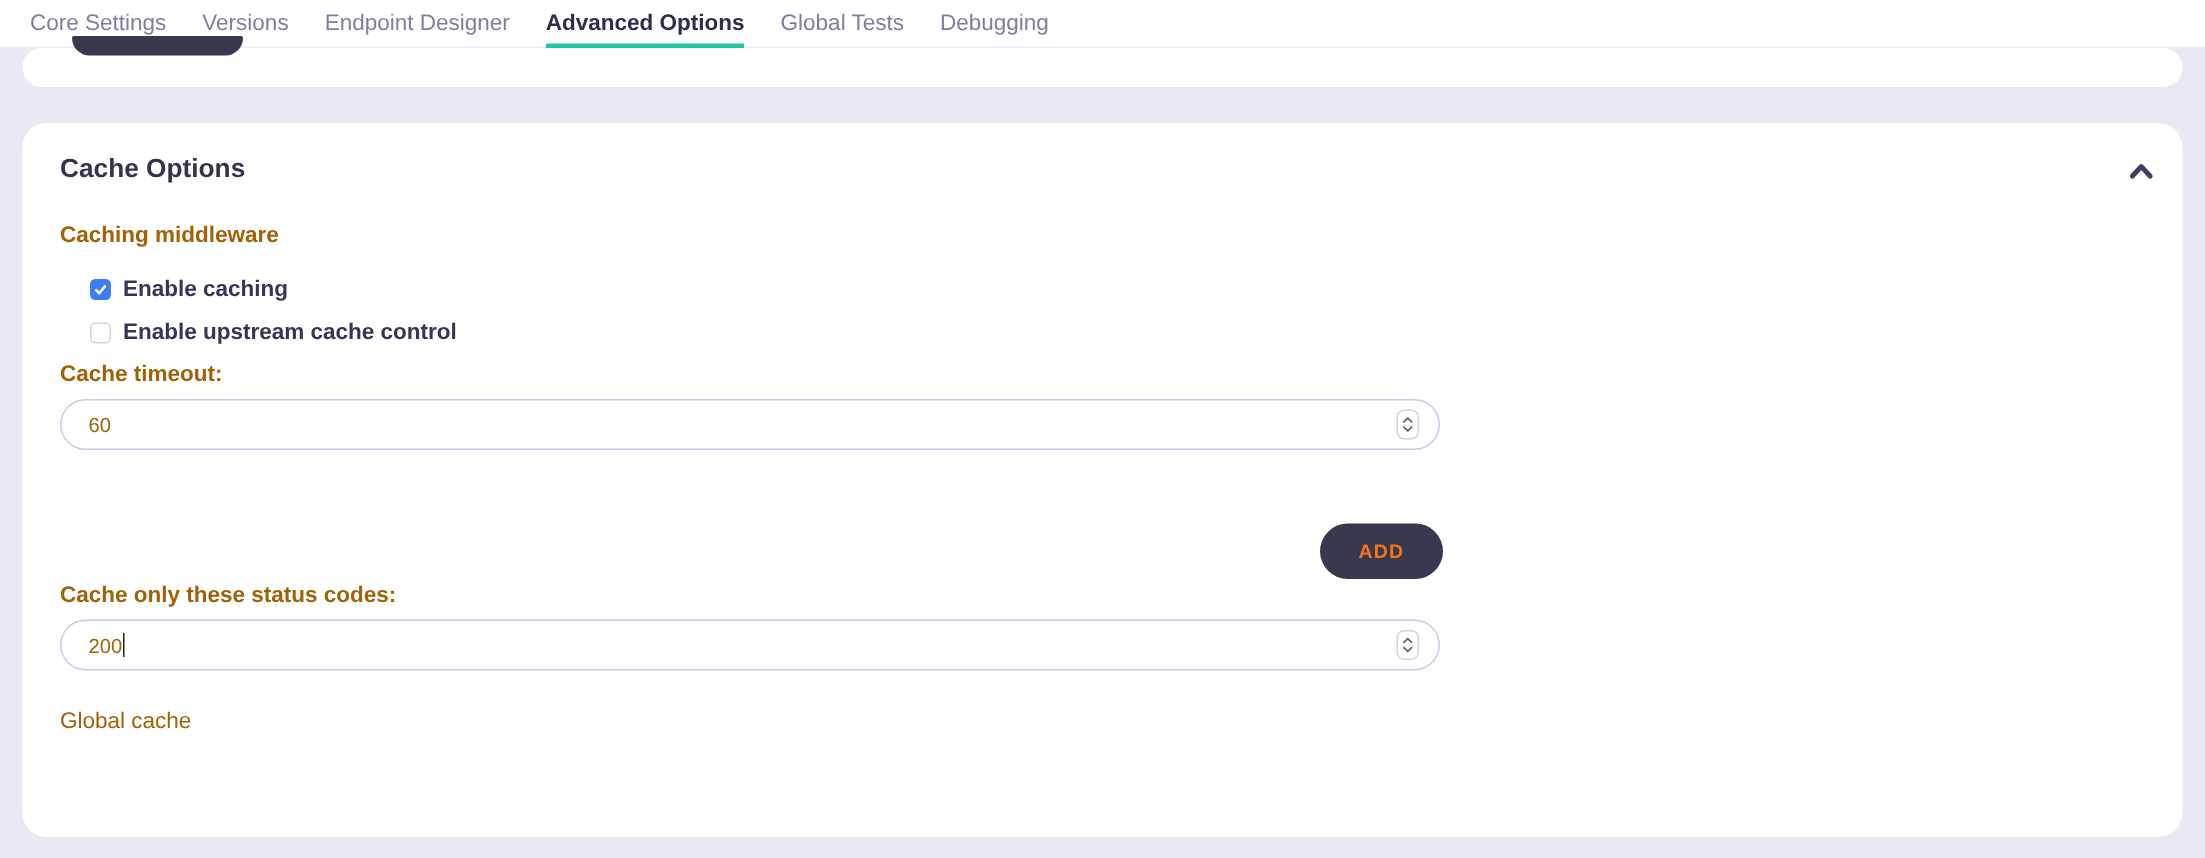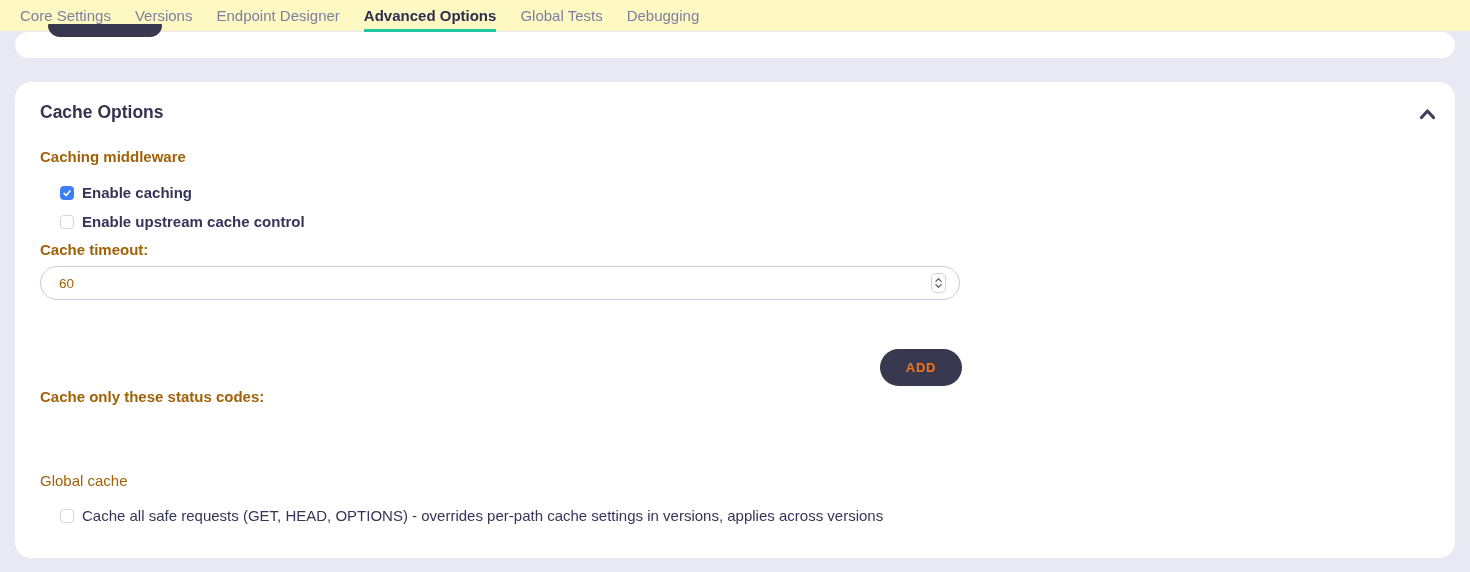--- a/index.html
+++ b/index.html
@@ -7,21 +7,21 @@
   body {
     font-family:"Liberation Sans", sans-serif;
     background: var(--page_bg, #E9E9F4);
     position:relative;
     color: var(--text_dark, #35355A);
   }
 
   
   .navbar {
     position:absolute; top:0; left:0; width:1470px; height:31px;
-    background:#fef9c3; z-index:10;
+    background:#ffffff; z-index:10;
     display:flex; align-items:flex-start; gap:24px;
     padding:7px 0 0 20px;
   }
   .tab {
     position:relative; font-size:15px; color:#7E7EA0;
     padding-bottom:8px; cursor:pointer; white-space:nowrap;
   }
   .tab.active { color:#2D2D4E; font-weight:700; }
   .tab.active::after {
     content:""; position:absolute; left:0; right:0; bottom:0; height:3px;
@@ -165,23 +165,29 @@
       <svg width="9" height="6" viewBox="0 0 10 7">
           <polyline points="2,2 5,5 8,2" fill="none" stroke="#666" stroke-width="1.4" stroke-linecap="round" stroke-linejoin="round"></polyline>
         </svg>
     </span>
   </div>
 
   <button class="add-btn">ADD</button>
 
   <div class="sec-label" style="top:306px">Cache only these status codes:</div>
 
+  <div class="num-wrap" style="top:331px">
+    <input class="num-input" type="text" value="200" style="">
+    <span class="caret"></span>
+    <span class="stepper">
+      <svg width="9" height="6" viewBox="0 0 10 7">
+          <polyline points="2,5 5,2 8,5" fill="none" stroke="#666" stroke-width="1.4" stroke-linecap="round" stroke-linejoin="round"></polyline>
+        </svg>
+      <svg width="9" height="6" viewBox="0 0 10 7">
+          <polyline points="2,2 5,5 8,2" fill="none" stroke="#666" stroke-width="1.4" stroke-linecap="round" stroke-linejoin="round"></polyline>
+        </svg>
+    </span>
+  </div>
 
   <div class="sec-label light" style="top:390px">Global cache</div>
 
-  <label class="cb-row" style="top:425px">
-    <span class="cb-box">
-      
-    </span>
-    <span class="cb-label light">Cache all safe requests (GET, HEAD, OPTIONS) - overrides per-path cache settings in versions, applies across versions</span>
-  </label>
 
 </section>
 
 </body></html>

